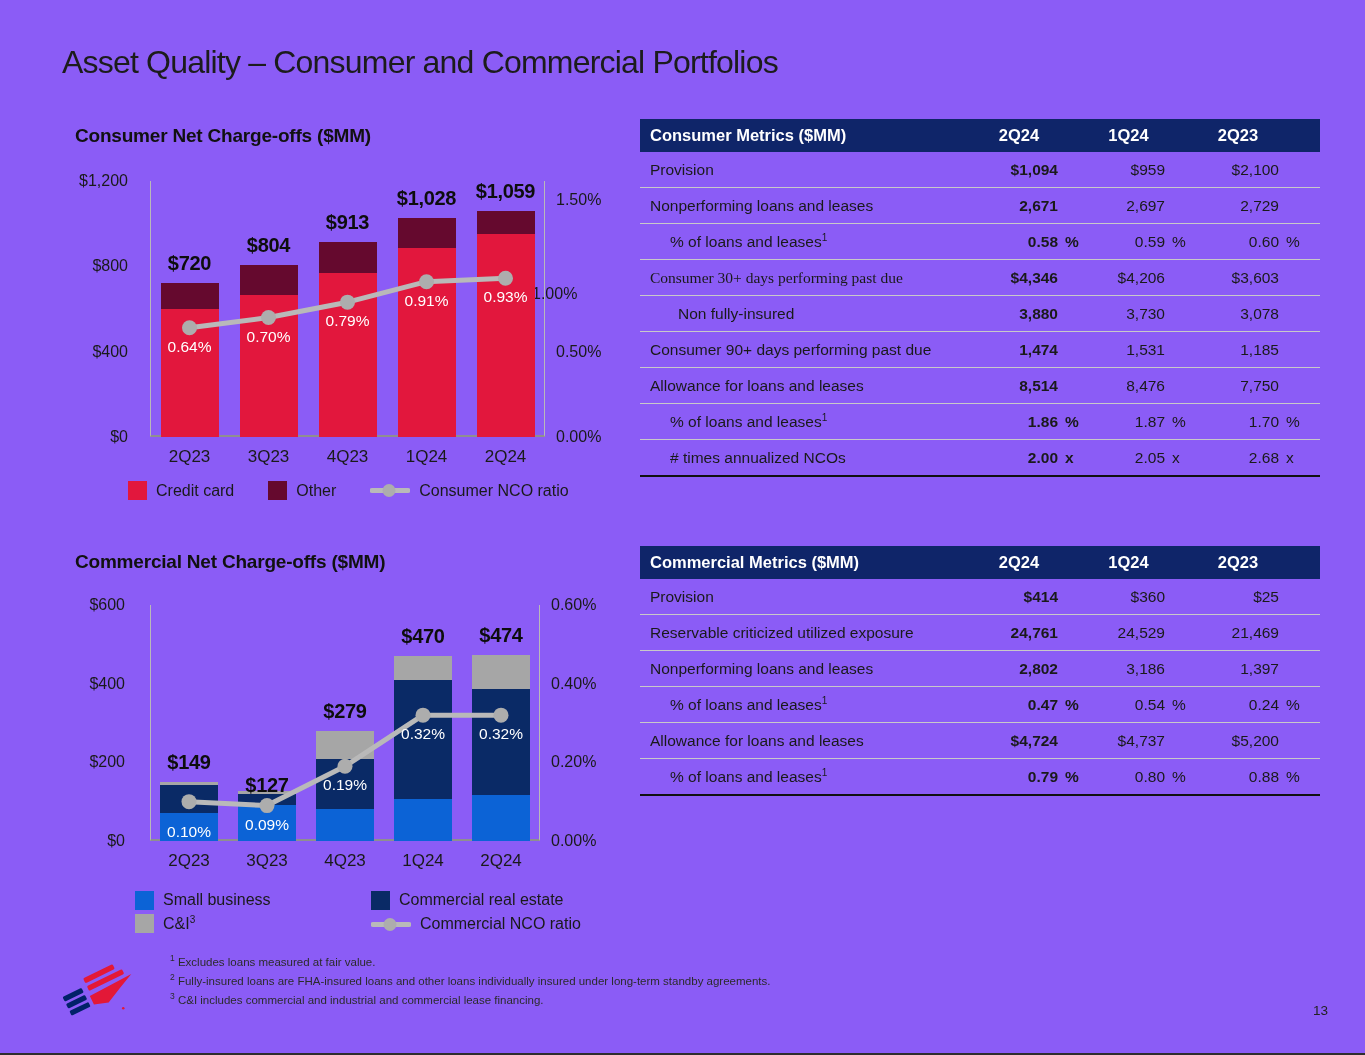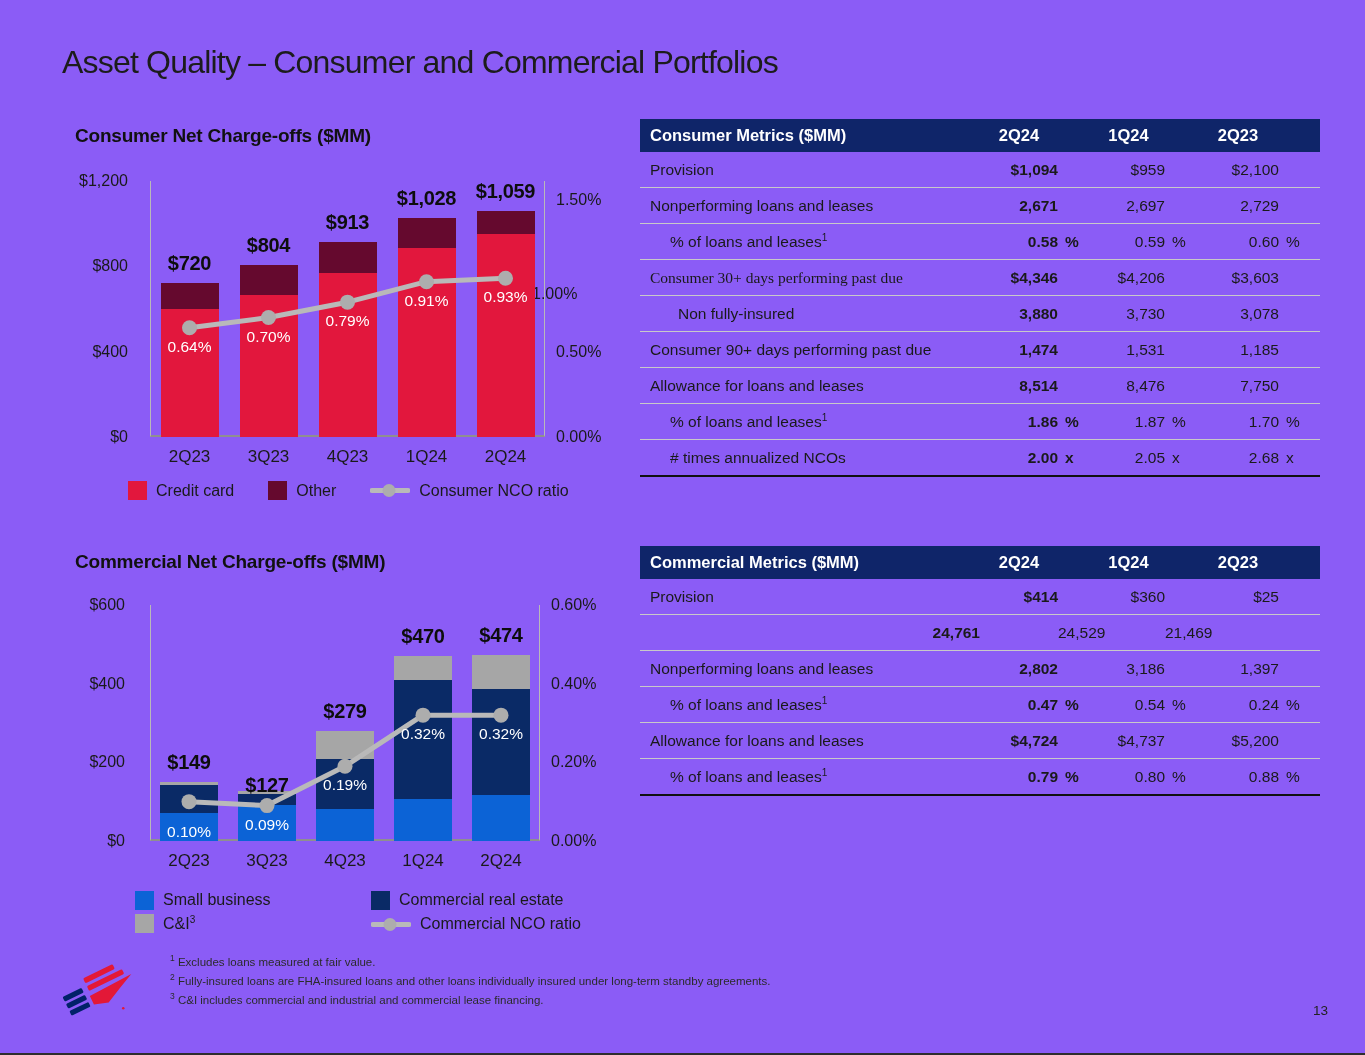--- a/index.html
+++ b/index.html
@@ -288,20 +288,21 @@
       <div class="t-row">
         <div class="t-label" style="padding-left: 10px;">Provision</div>
         <div class="t-val b">$414</div>
         <div class="t-suf b"></div>
         <div class="t-val">$360</div>
         <div class="t-suf"></div>
         <div class="t-val">$25</div>
         <div class="t-suf"></div>
       </div>
       <div class="t-row">
+        <div class="t-label" style="padding-left: 10px;">Reservable criticized utilized exposure</div>
         <div class="t-val b">24,761</div>
         <div class="t-suf b"></div>
         <div class="t-val">24,529</div>
         <div class="t-suf"></div>
         <div class="t-val">21,469</div>
         <div class="t-suf"></div>
       </div>
       <div class="t-row">
         <div class="t-label" style="padding-left: 10px;">Nonperforming loans and leases</div>
         <div class="t-val b">2,802</div>

